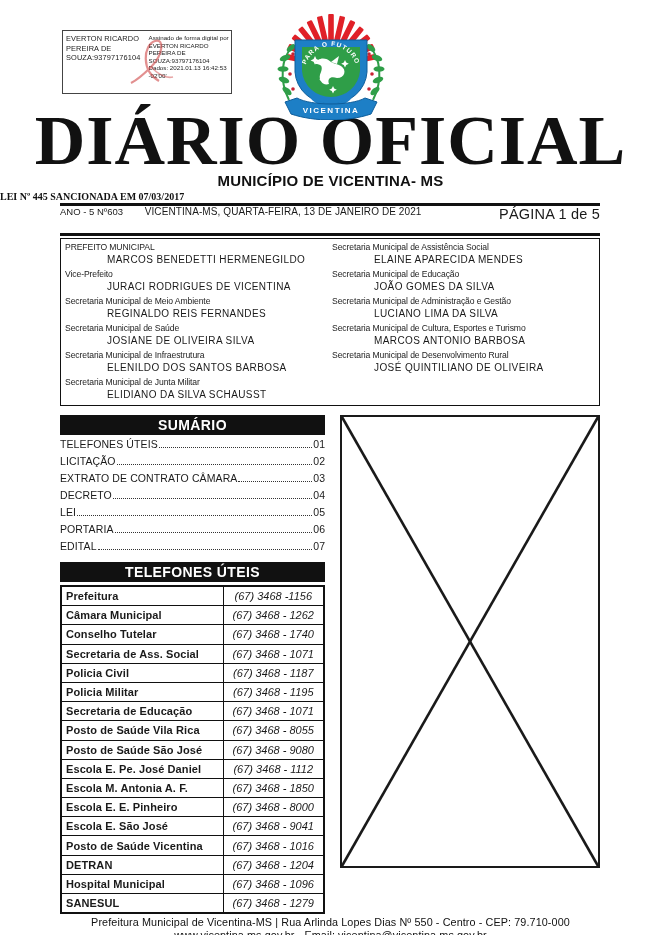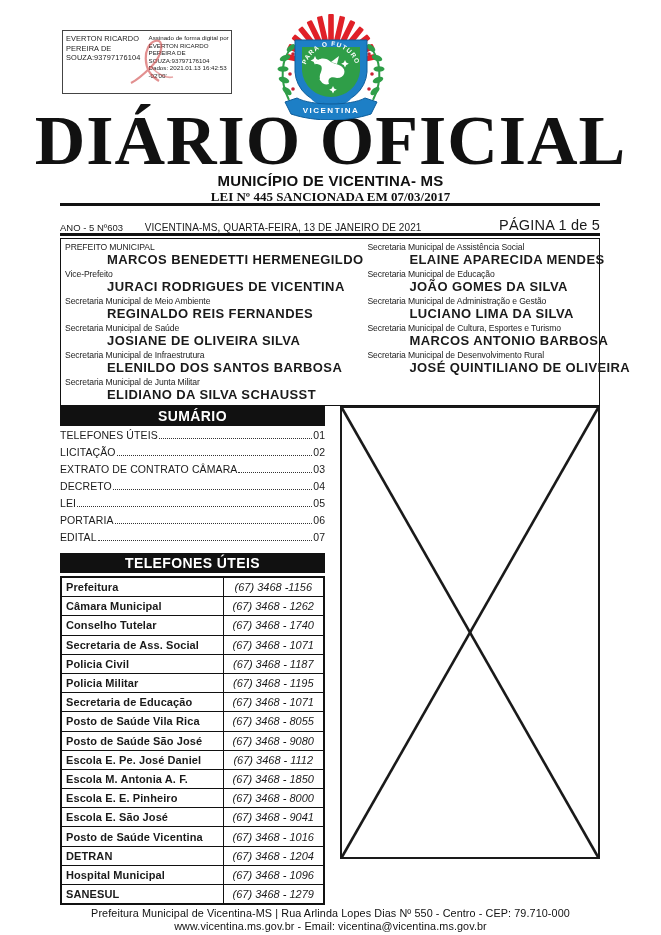--- a/index.html
+++ b/index.html
@@ -20,44 +20,44 @@
   .title{
     margin:0;padding-top:112px;text-align:center;
     font-family:"Liberation Serif",serif;font-weight:bold;
     font-size:70px;line-height:57px;letter-spacing:1px;color:#111;white-space:nowrap;
   }
   .subtitle{
     text-align:center;font-weight:bold;font-size:15px;line-height:19px;
     letter-spacing:.2px;color:#111;margin-top:2px;
   }
   .law-line{
-    text-align:center;font-family:"Liberation Serif",serif;font-weight:bold;
-    font-size:13px;line-height:14px;color:#111;
+    text-align:left;font-family:"Liberation Serif",serif;font-weight:bold;
+    font-size:10px;line-height:14px;color:#111;
   }
   
   .inner{padding:0 61px 0 60px;}
   .rule{border:0;border-top:3px solid #111;margin:0;}
   .meta-row{
-    display:flex;align-items:flex-end;justify-content:space-between;
+    display:flex;align-items:flex-start;justify-content:space-between;
     height:27px;
   }
   .meta-edition{font-size:9.5px;}
   .meta-date{font-size:10px;letter-spacing:.1px;transform:translateX(-28px);}
   .meta-page{font-size:14.5px;letter-spacing:.2px;}
   
   .officials{
     border:1.5px solid #111;margin-top:2px;
     display:grid;grid-template-columns:1fr 1fr;
     padding:3px 2px 4px 2px;box-sizing:border-box;height:168px;
   }
   .off-col{padding:0 2px;}
   .official .role{font-size:8.6px;line-height:11px;color:#222;letter-spacing:-0.1px;}
-  .official .name{font-size:13px;line-height:14px;font-weight:bold;letter-spacing:.4px;padding-left:42px;margin-bottom:2px;white-space:nowrap;}
-  
-  .content{display:flex;gap:15px;}
+  .official .name{font-size:10px;line-height:14px;font-weight:normal;letter-spacing:.4px;padding-left:42px;margin-bottom:2px;white-space:nowrap;}
+  
+  .content{display:flex;gap:15px;margin-top:9px;}
   .col-left{width:265px;flex:none;}
   .col-right{width:260px;flex:none;}
   .black-bar{
     background:#111;color:#fff;text-align:center;font-weight:bold;
     font-size:14px;line-height:20px;height:20px;letter-spacing:.4px;
   }
   .toc{margin:3px 0 0 0;padding:0;list-style:none;}
   .toc-row{display:flex;align-items:baseline;height:17px;font-size:10.5px;}
   .toc-label{white-space:nowrap;letter-spacing:.1px;}
   .toc-leader{flex:1;border-bottom:1.6px dotted #333;margin:0 1px 3px 1px;min-width:8px;}

